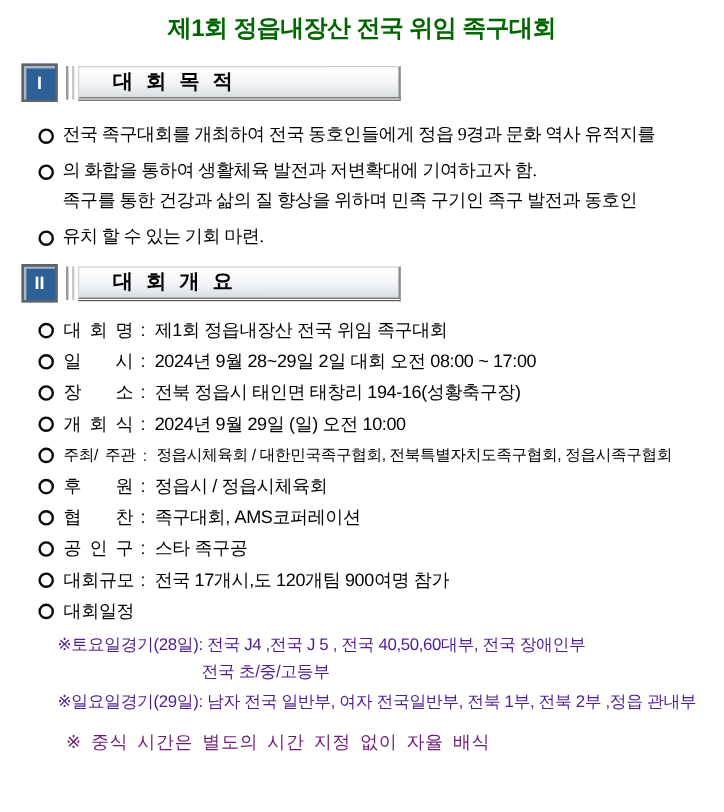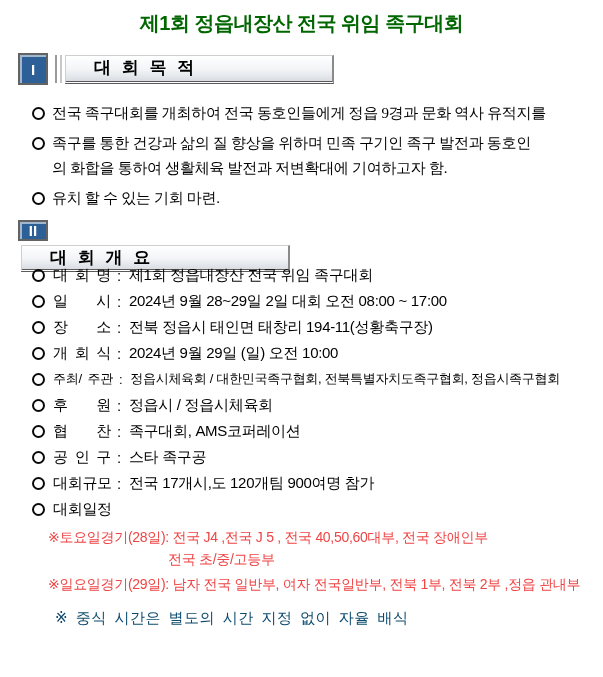--- a/index.html
+++ b/index.html
@@ -86,29 +86,29 @@
     text-align-last:justify;
     -moz-text-align-last:justify;
     white-space:nowrap;
   }
   .item-colon{margin:0 8px 0 6px;}
   .item-row.small{font-size:13px;}
   .item-row.small .item-label{width:60px;}
 
   
   .schedule{margin-top:4px;}
-  .sched-line{color:#ef4444;font-size:14px;line-height:22px;letter-spacing:-0.3px;}
+  .sched-line{color:#4c1d95;font-size:14px;line-height:22px;letter-spacing:-0.3px;}
   .sched-sat{margin-left:48px;}
   .sched-sat2{margin-left:168px;}
   .sched-sun{margin-left:48px;margin-top:3px;}
 
   
   .note-line{
     margin:14px 12px 0 55px;
-    color:#0c4a6e;
+    color:#701a75;
     font-size:15px;
     letter-spacing:0.5px;
     word-spacing:3px;
   }
 </style>
 </head>
 <body>
 
 <div class="page">
 
@@ -127,33 +127,33 @@
   <div class="purpose-list">
     <div class="bullet-row">
       <span class="ring"></span>
       <div class="bullet-text">
         <div>전국 족구대회를 개최하여 전국 동호인들에게 정읍 9경과 문화 역사 유적지를</div>
       </div>
     </div>
     <div class="bullet-row">
       <span class="ring"></span>
       <div class="bullet-text">
+        <div>의 화합을 통하여 생활체육 발전과 저변확대에 기여하고자 함.</div>
         <div>족구를 통한 건강과 삶의 질 향상을 위하며 민족 구기인 족구 발전과 동호인</div>
-        <div>의 화합을 통하여 생활체육 발전과 저변확대에 기여하고자 함.</div>
       </div>
     </div>
     <div class="bullet-row">
       <span class="ring"></span>
       <div class="bullet-text">
         <div>유치 할 수 있는 기회 마련.</div>
       </div>
     </div>
   </div>
 
-  <div class="sec-header" style="margin-top:9px;flex-direction:column;">
+  <div class="sec-header" style="margin-top:9px;">
     <div class="sec-num">
       <span>II</span>
     </div>
     <div class="sec-divider"></div>
     <div class="sec-bar">
       <span>대 회 개 요</span>
     </div>
   </div>
 
   <div class="overview-list">
@@ -166,21 +166,21 @@
     <div class="item-row">
       <span class="ring"></span>
       <span class="item-label">일 시</span>
       <span class="item-colon">:</span>
       <span class="item-value">2024년 9월 28~29일 2일 대회 오전 08:00 ~ 17:00</span>
     </div>
     <div class="item-row">
       <span class="ring"></span>
       <span class="item-label">장 소</span>
       <span class="item-colon">:</span>
-      <span class="item-value">전북 정읍시 태인면 태창리 194-11(성황축구장)</span>
+      <span class="item-value">전북 정읍시 태인면 태창리 194-16(성황축구장)</span>
     </div>
     <div class="item-row">
       <span class="ring"></span>
       <span class="item-label">개 회 식</span>
       <span class="item-colon">:</span>
       <span class="item-value">2024년 9월 29일 (일) 오전 10:00</span>
     </div>
     <div class="item-row small">
       <span class="ring"></span>
       <span class="item-label">주최/ 주관</span>

